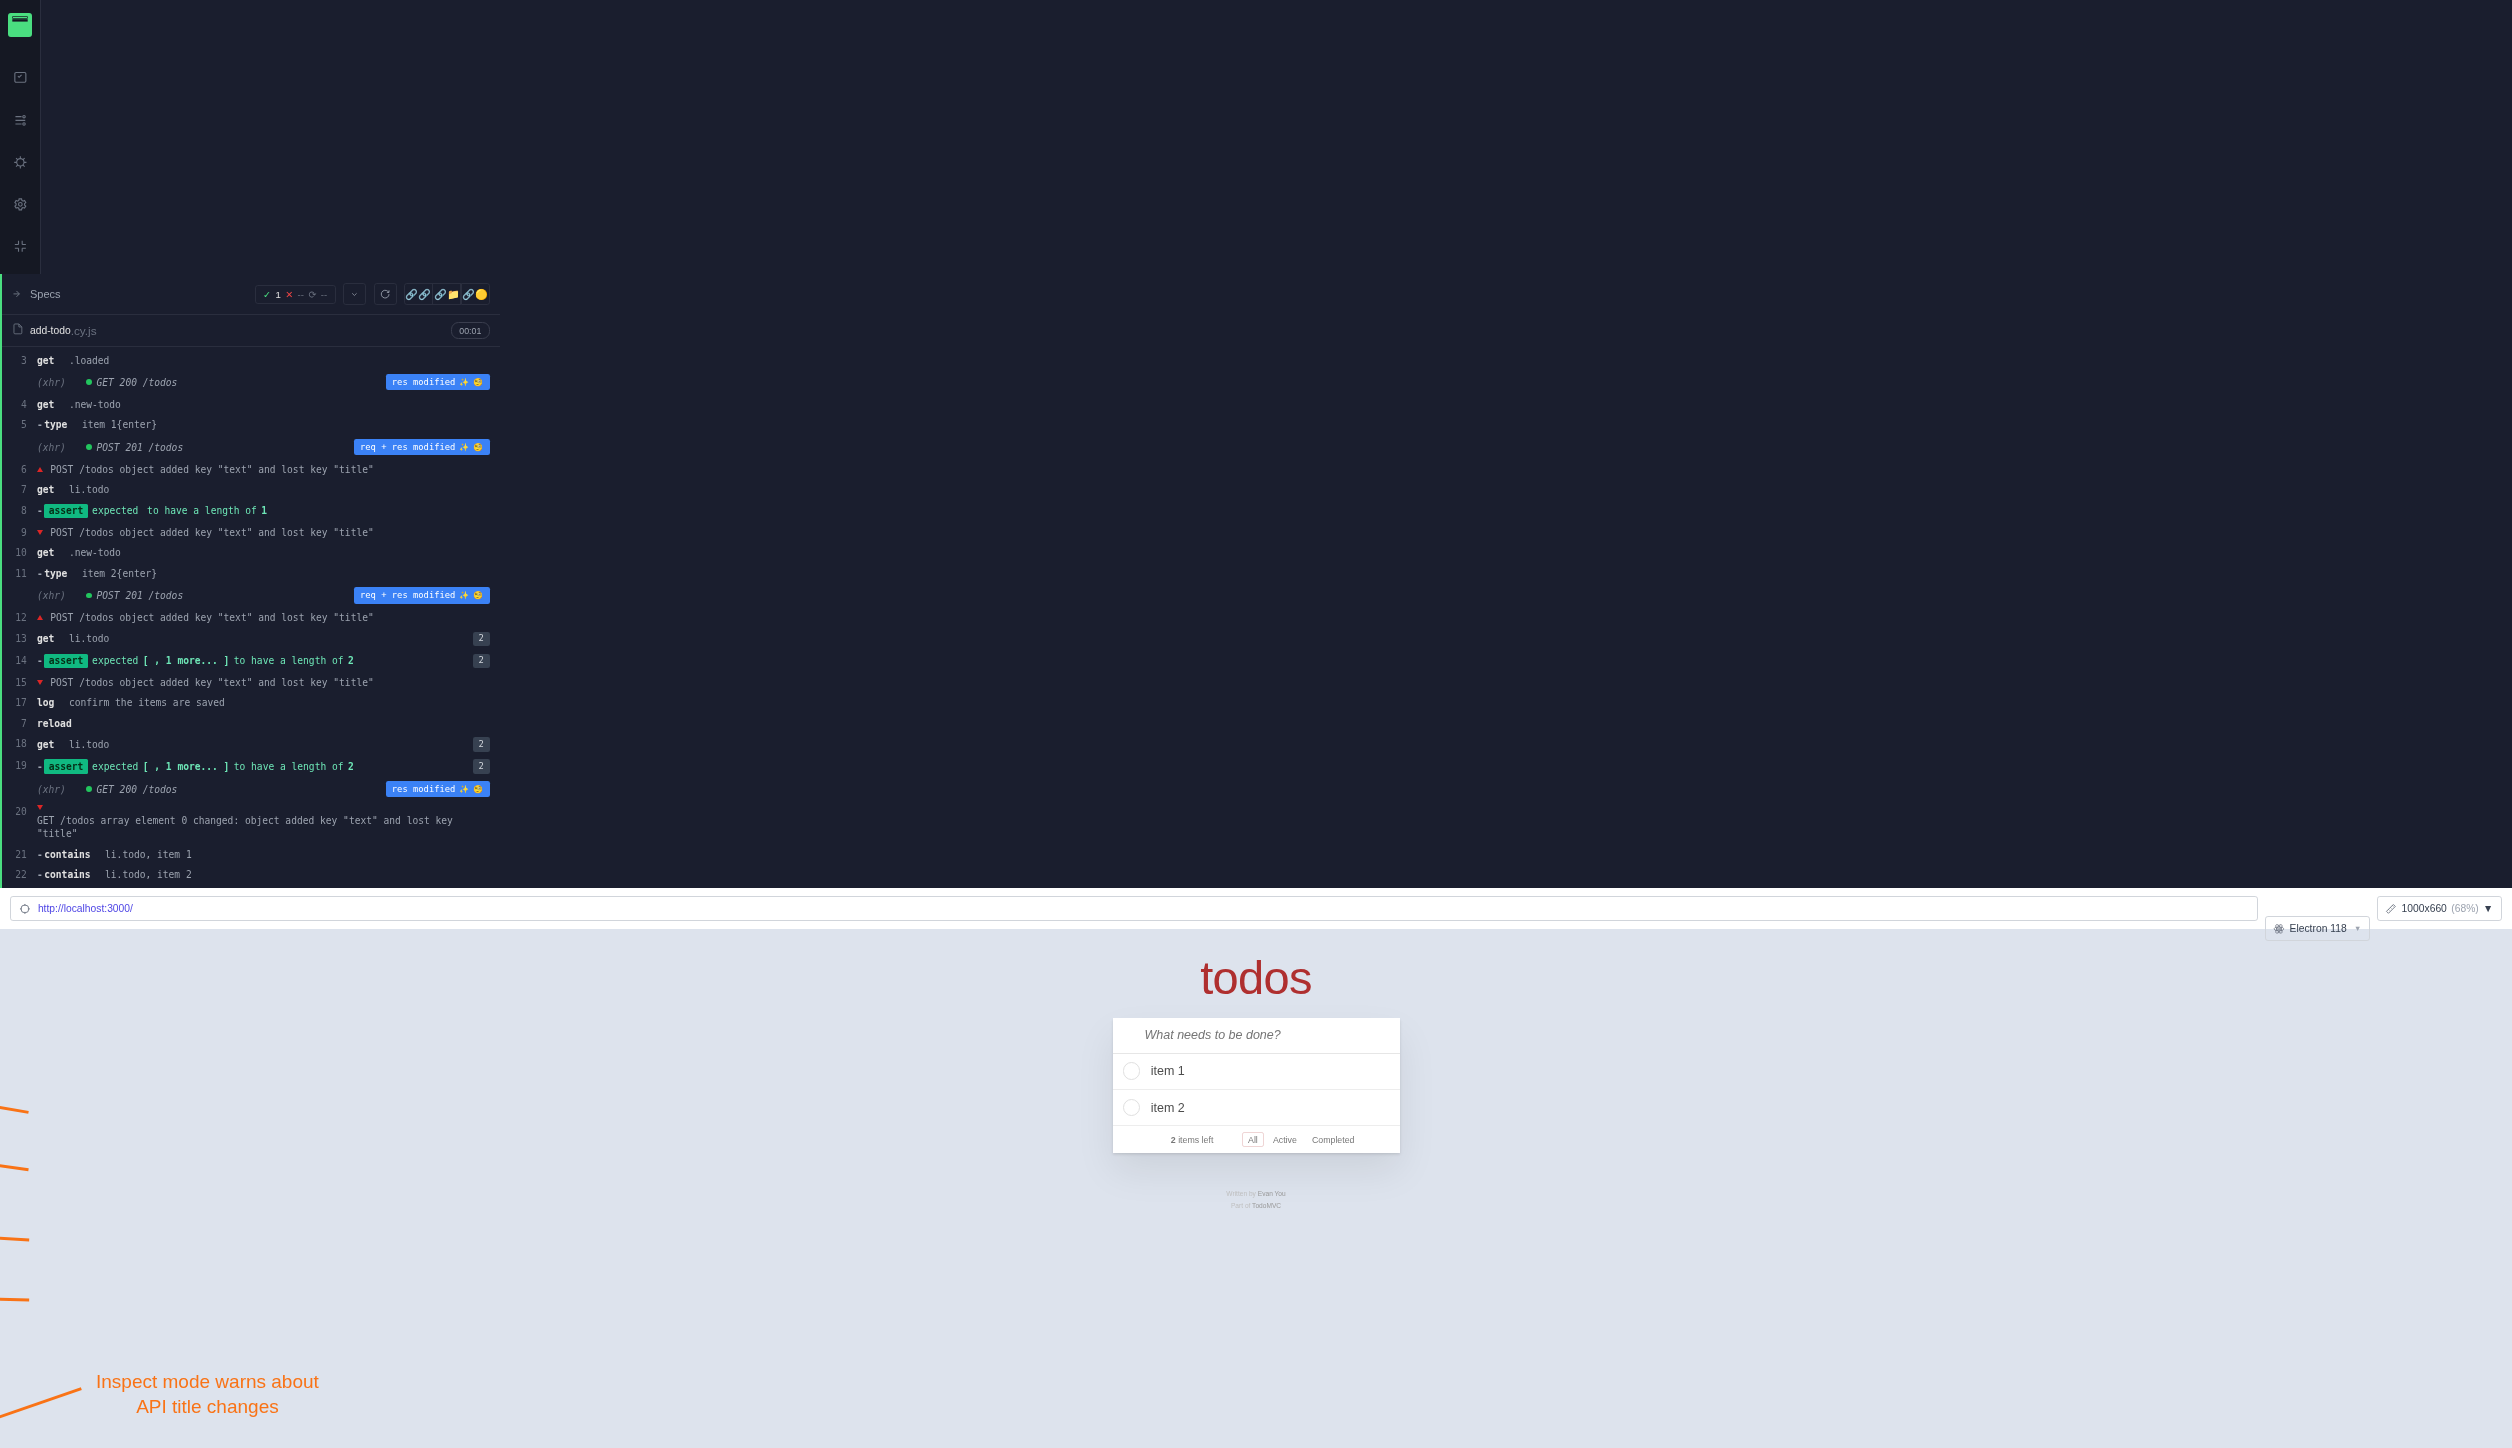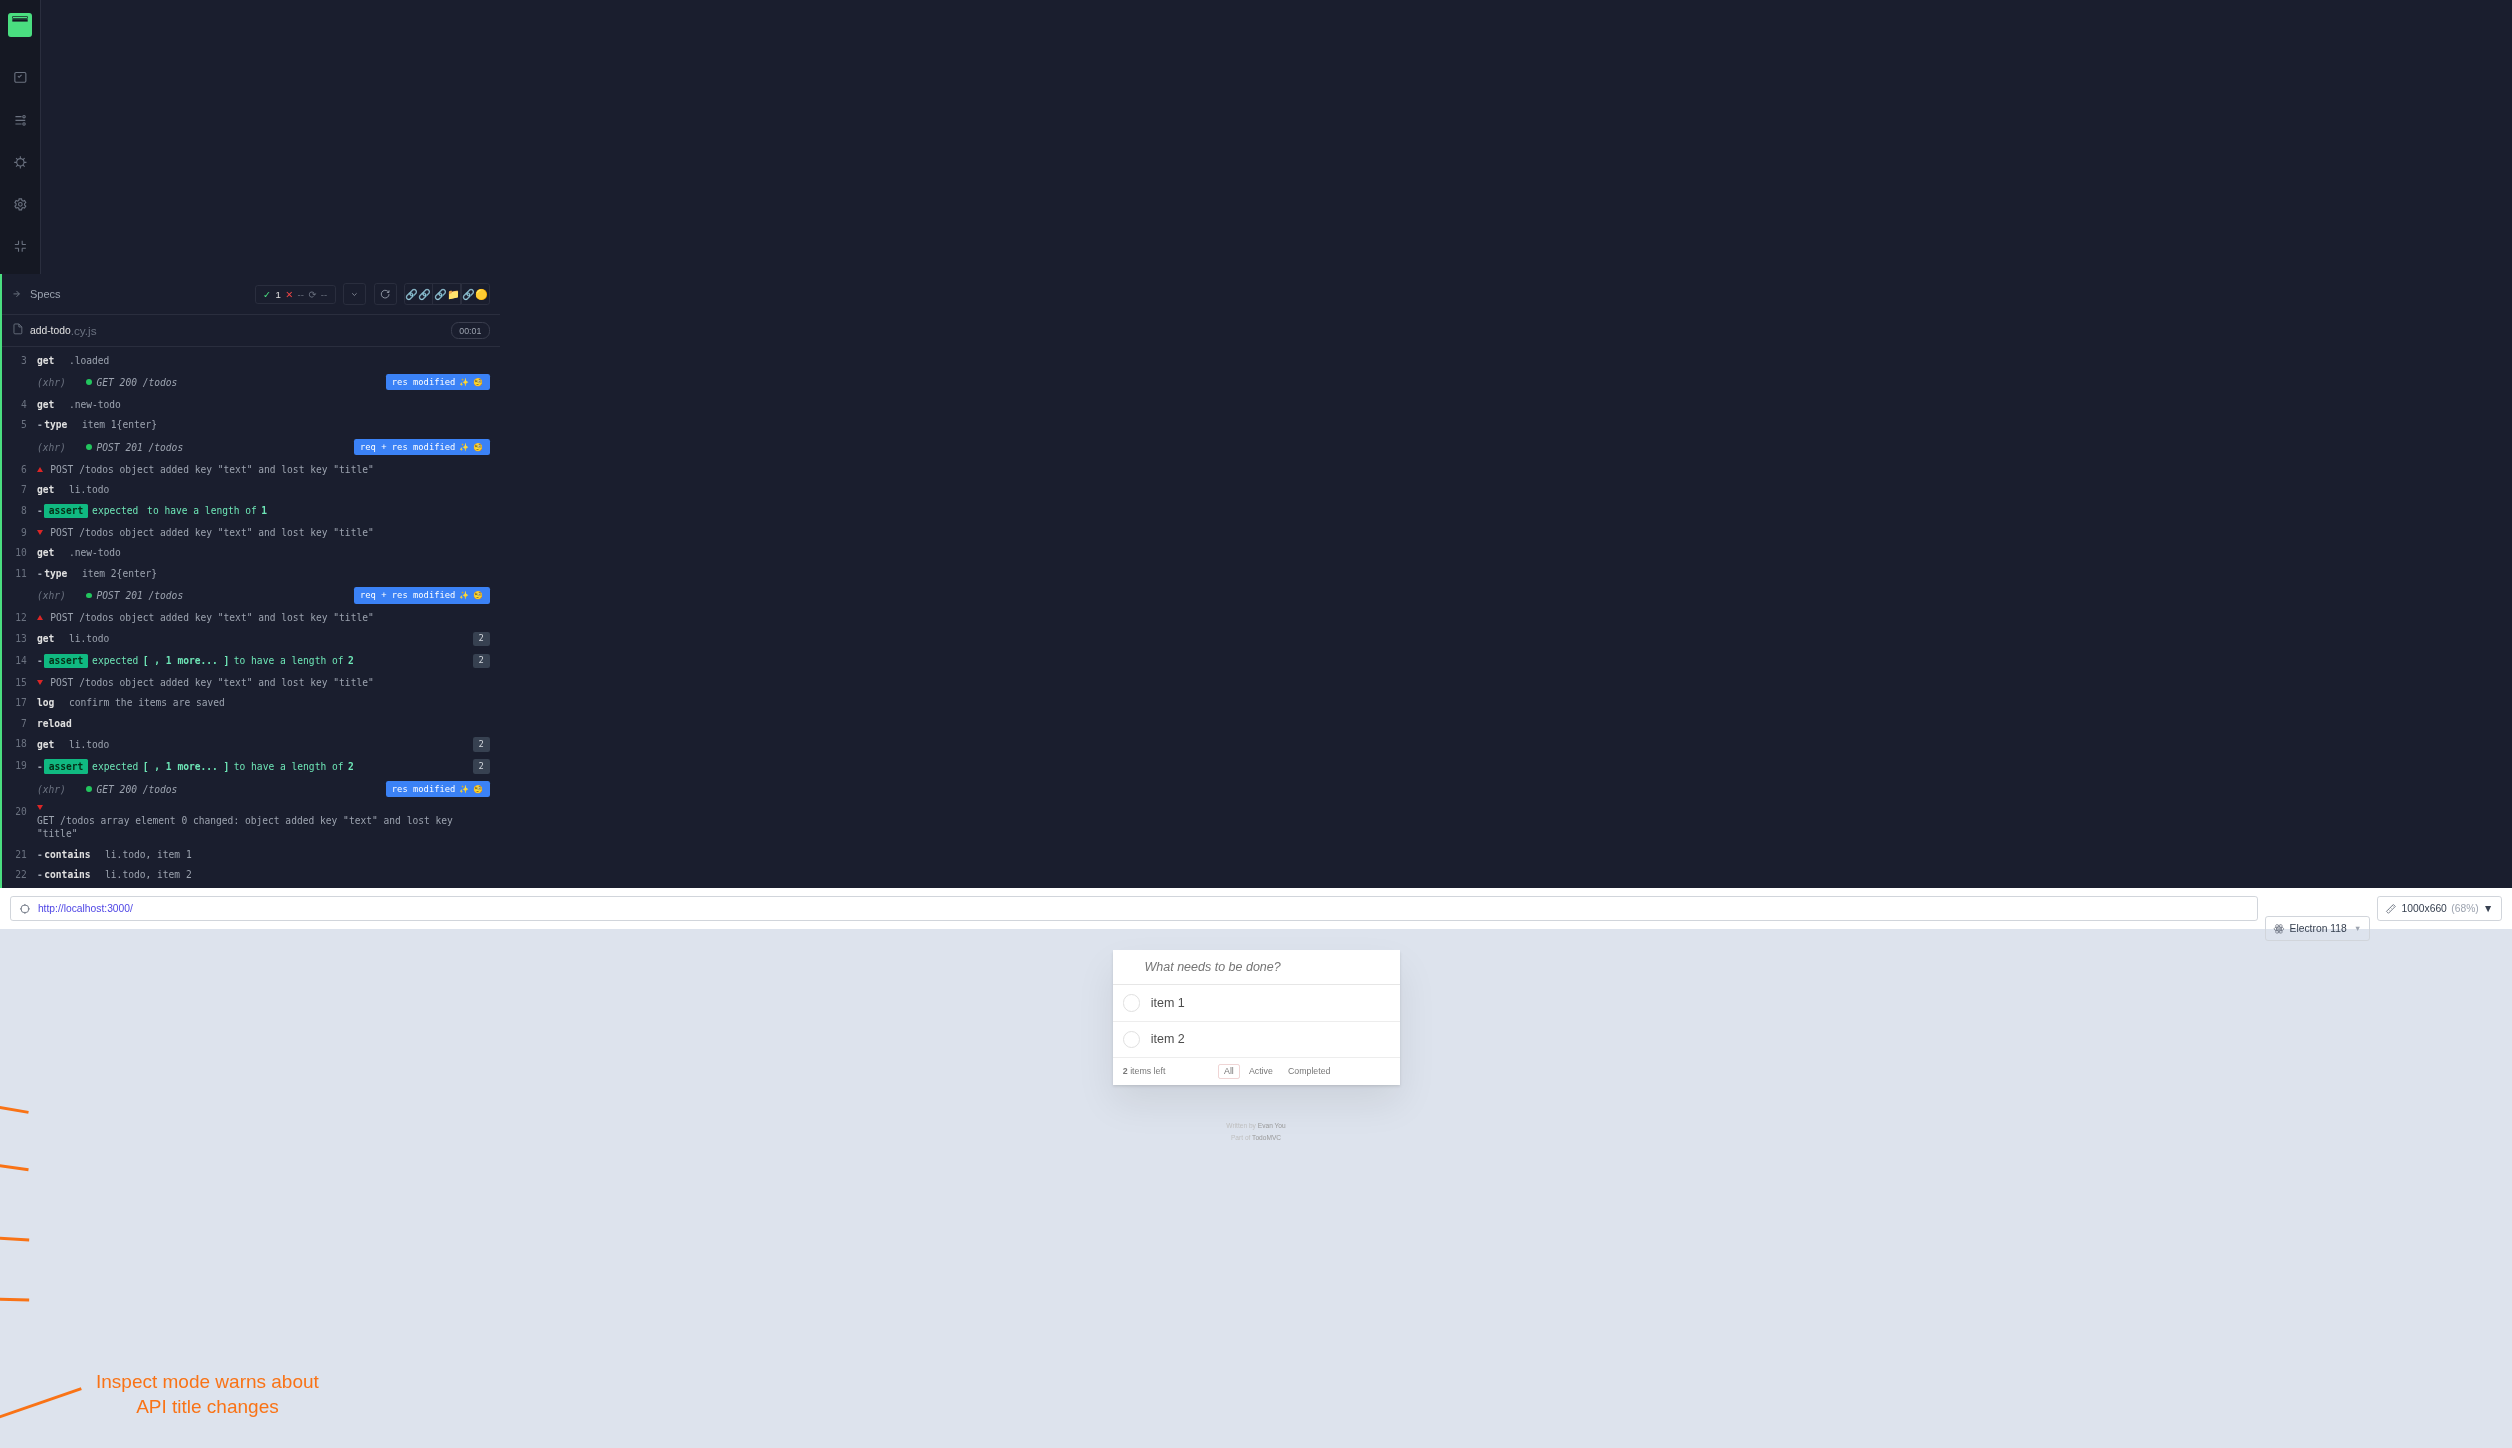--- a/index.html
+++ b/index.html
@@ -296,20 +296,21 @@
       border: 0.7px solid #e0e0e0;
       border-radius: 50%;
     }
     .todo-footer {
       display: flex;
       align-items: center;
       padding: 5.9px 10.3px;
       font-size: 8.8px;
       color: #777;
       position: relative;
+      margin-left: 48px;
     }
     .todo-footer::before {
       content: '';
       position: absolute;
       left: 0; right: 0; bottom: 0;
       height: 29px;
       box-shadow: 0 0.7px 0.7px rgba(0,0,0,.15), 0 5.9px 0 -2.2px #f6f6f6, 0 6.6px 0.7px -2.2px rgba(0,0,0,.15), 0 11.8px 0 -4.4px #f6f6f6, 0 12.5px 1.5px -4.4px rgba(0,0,0,.15);
       z-index: -1;
     }
     .todo-filters {
@@ -603,20 +604,21 @@
             <path d="M3 17l4 4 14-14-4-4L3 17zM7 13l2 2M11 9l2 2M15 5l2 2"></path>
           </svg>
         <span>1000x660</span>
         <span class="vp-pct">(68%)</span>
         <span class="chev">▼</span>
       </div>
     </div>
 
     <div class="preview-area">
       <div class="todoapp">
+        <h1 class="todo-title">todos</h1>
         <div class="todo-card">
           <input class="todo-input" placeholder="What needs to be done?" style="">
           <ul class="todo-list">
             <li class="todo-item">
               <span class="todo-check"></span>
               <span>item 1</span>
             </li>
             <li class="todo-item">
               <span class="todo-check"></span>
               <span>item 2</span>

